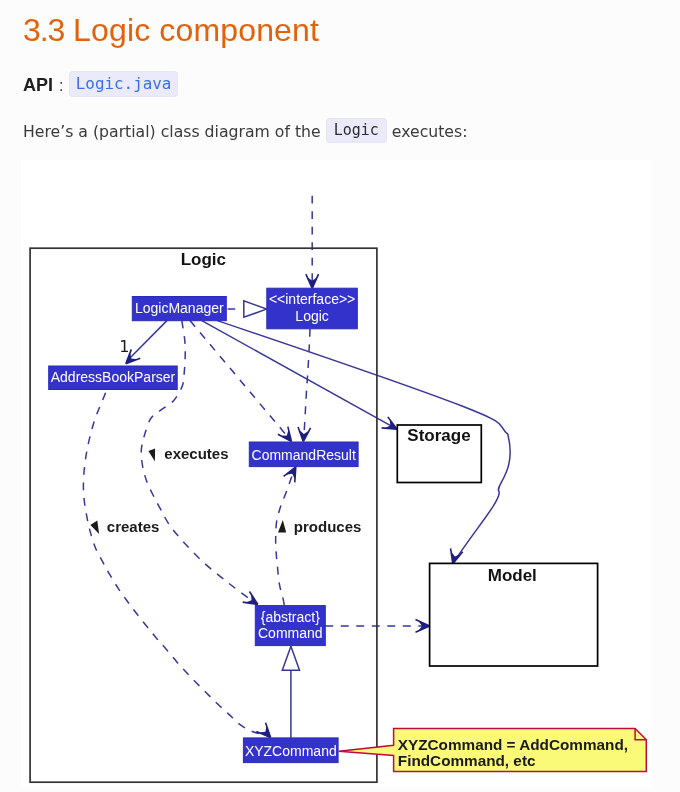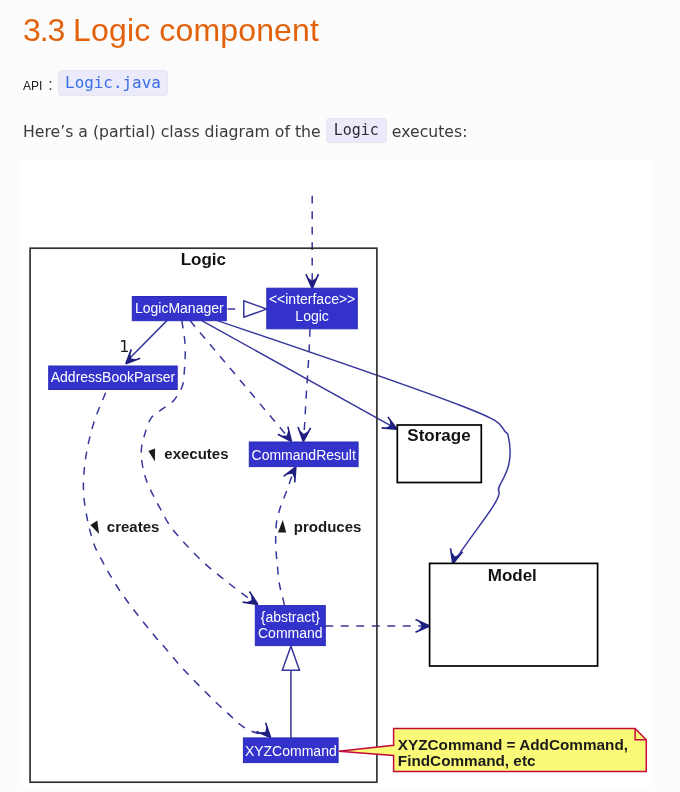--- a/index.html
+++ b/index.html
@@ -20,21 +20,21 @@
   }
   h2.section-title .secnum{letter-spacing:-1.1px;}
   h2.section-title .ttext{letter-spacing:0.15px;}
 
   .api-line{
     position:absolute;left:23px;top:73.5px;
     font-size:15.7px;line-height:22px;white-space:nowrap;
   }
   .api-line .lbl{
     font-family:"Liberation Sans",sans-serif;
-    font-weight:normal;font-size:12px;color:#202020;
+    font-weight:bold;font-size:18px;color:#202020;
   }
   .api-line .colon{font-family:"Liberation Sans",sans-serif;font-size:16px;color:#3a3a3a;margin-left:1px;margin-right:0.3px;}
   a.code-link{
     font-family:"DejaVu Sans Mono",monospace;
     font-size:15.9px;
     color:#3a6fe8;
     background:#eaeafa;
     border:1px solid #e6e6ec;
     border-radius:4px;
     padding:2px 6px 3px 6px;

